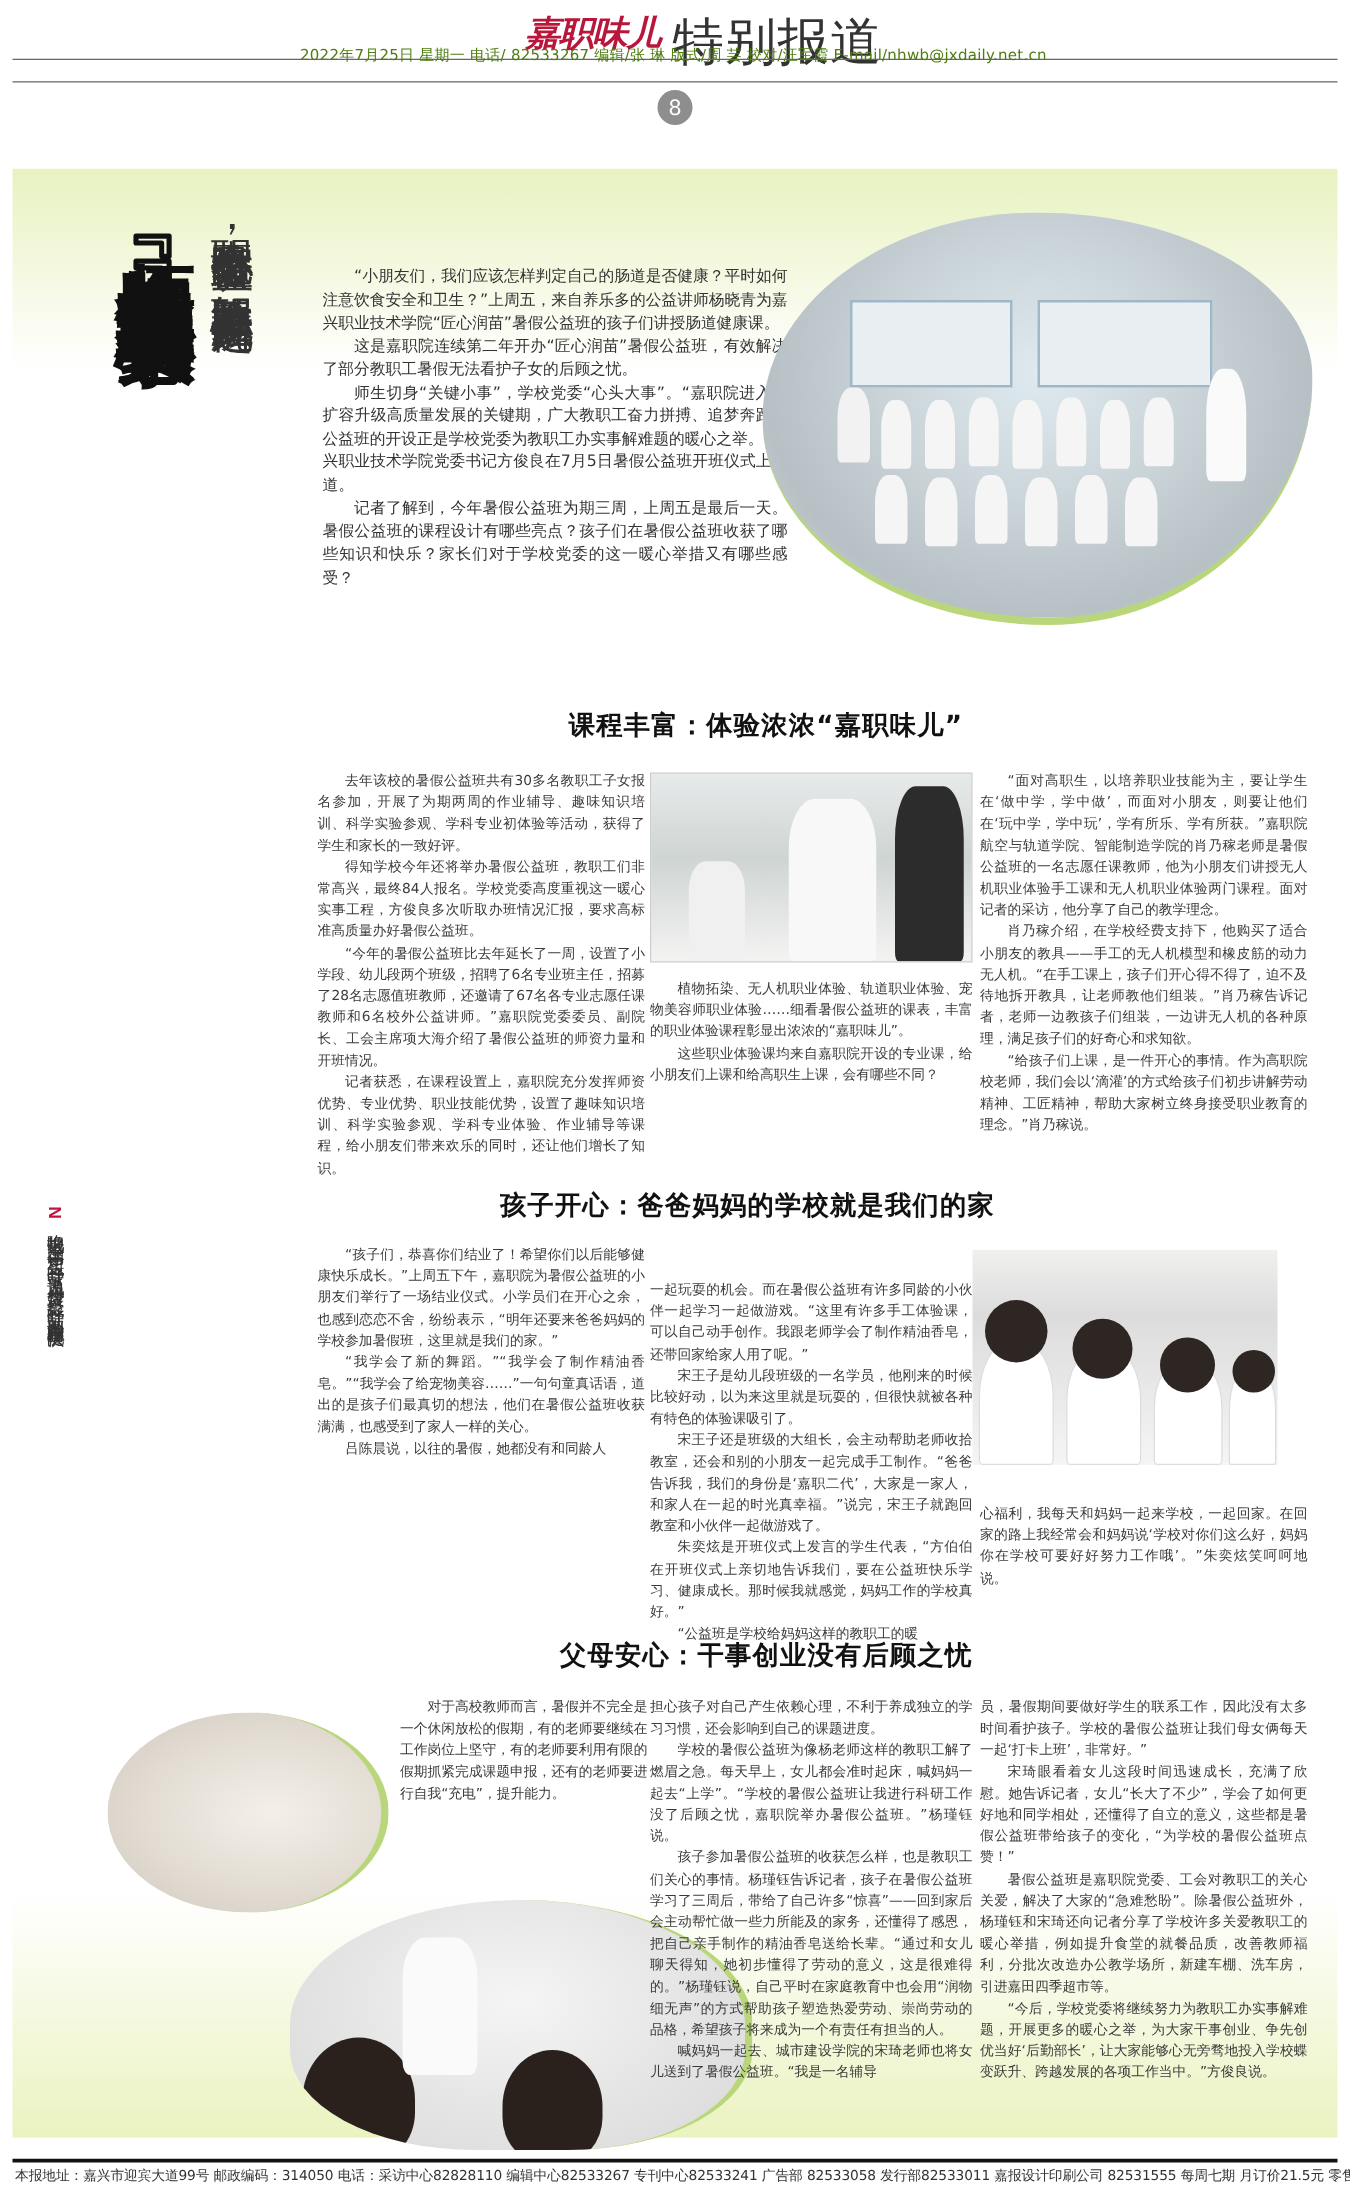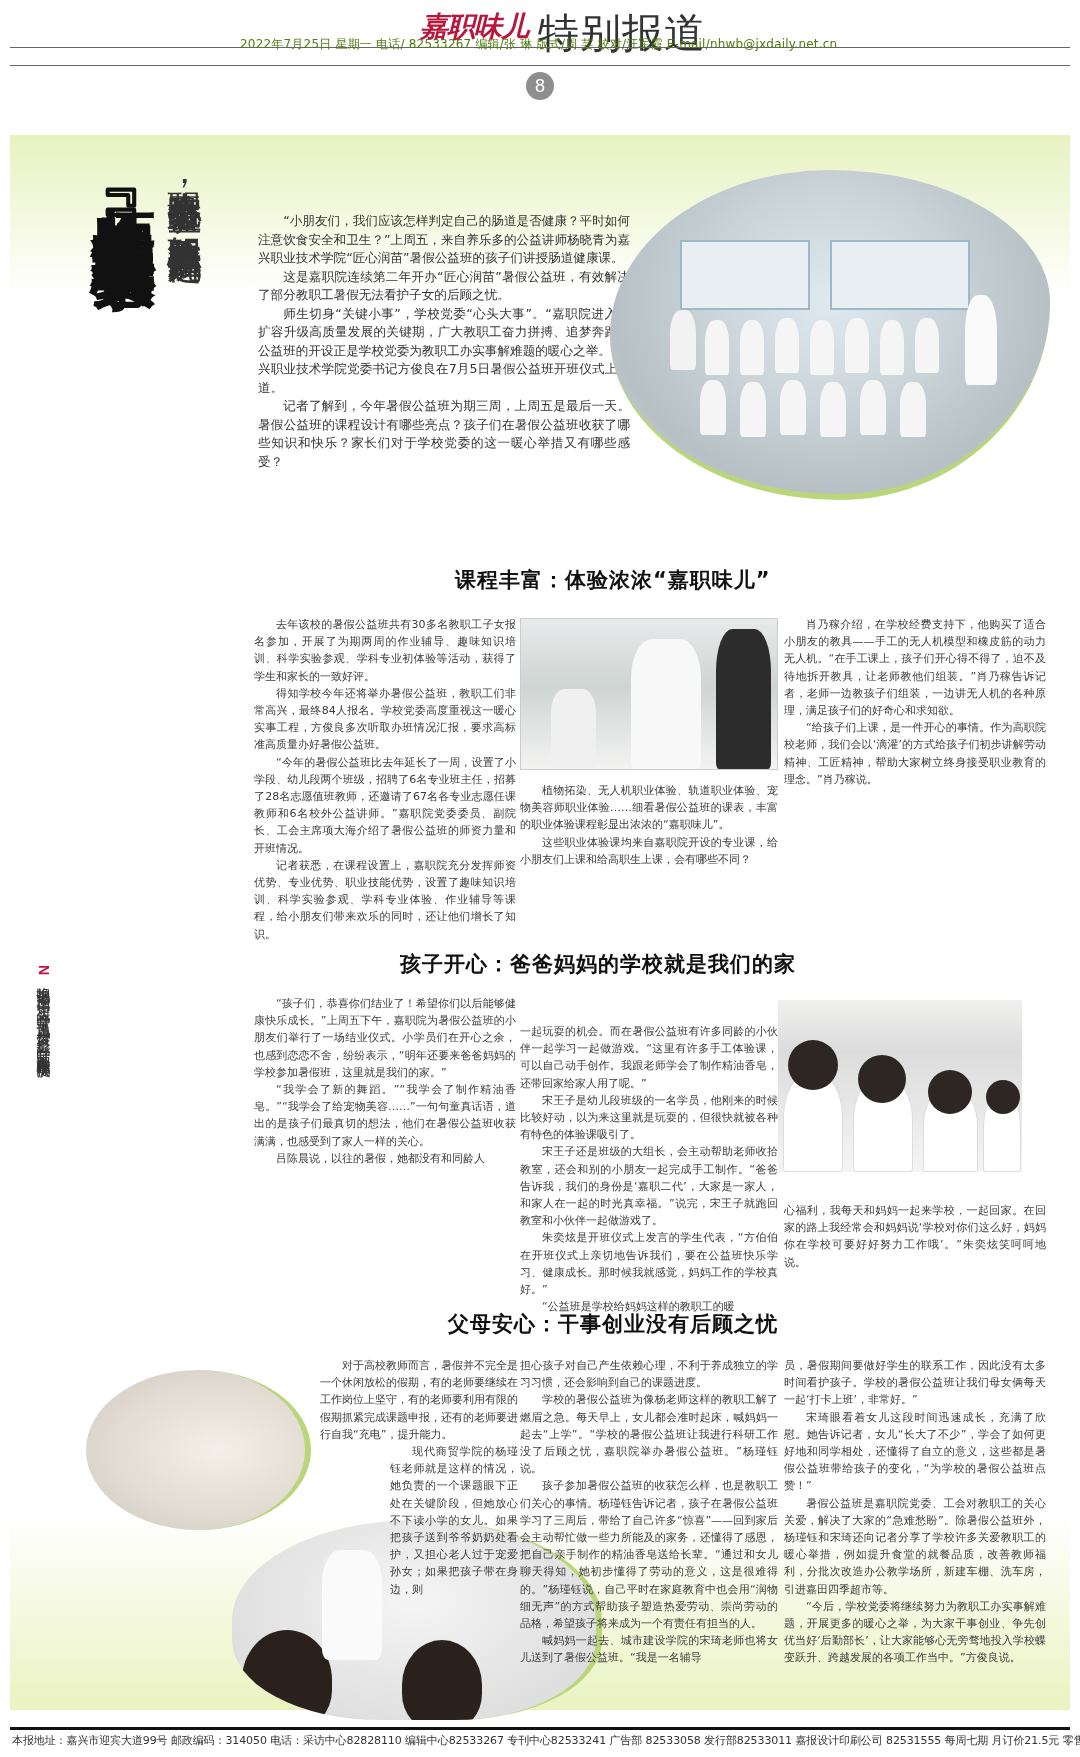--- a/index.html
+++ b/index.html
@@ -123,20 +123,21 @@
 <div class="photo photo-class1">
   <div class="person" style="left:110px;top:20px;width:70px;height:130px;background:#f8f8f8;"></div>
   <div class="person" style="left:30px;top:70px;width:45px;height:80px;background:#f0f0f0;"></div>
   <div class="person" style="left:195px;top:10px;width:55px;height:140px;background:#2c2c2c;"></div>
 </div>
 <div class="col c1b">
   <p>植物拓染、无人机职业体验、轨道职业体验、宠物美容师职业体验……细看暑假公益班的课表，丰富的职业体验课程彰显出浓浓的“嘉职味儿”。</p>
   <p>这些职业体验课均来自嘉职院开设的专业课，给小朋友们上课和给高职生上课，会有哪些不同？</p>
 </div>
 <div class="col c1c">
+  <p>“面对高职生，以培养职业技能为主，要让学生在‘做中学，学中做’，而面对小朋友，则要让他们在‘玩中学，学中玩’，学有所乐、学有所获。”嘉职院航空与轨道学院、智能制造学院的肖乃稼老师是暑假公益班的一名志愿任课教师，他为小朋友们讲授无人机职业体验手工课和无人机职业体验两门课程。面对记者的采访，他分享了自己的教学理念。</p>
   <p>肖乃稼介绍，在学校经费支持下，他购买了适合小朋友的教具——手工的无人机模型和橡皮筋的动力无人机。“在手工课上，孩子们开心得不得了，迫不及待地拆开教具，让老师教他们组装。”肖乃稼告诉记者，老师一边教孩子们组装，一边讲无人机的各种原理，满足孩子们的好奇心和求知欲。</p>
   <p>“给孩子们上课，是一件开心的事情。作为高职院校老师，我们会以‘滴灌’的方式给孩子们初步讲解劳动精神、工匠精神，帮助大家树立终身接受职业教育的理念。”肖乃稼说。</p>
 </div>
 
 <div class="sec-head sec2">孩子开心：爸爸妈妈的学校就是我们的家</div>
 <div class="col c2a">
   <p>“孩子们，恭喜你们结业了！希望你们以后能够健康快乐成长。”上周五下午，嘉职院为暑假公益班的小朋友们举行了一场结业仪式。小学员们在开心之余，也感到恋恋不舍，纷纷表示，“明年还要来爸爸妈妈的学校参加暑假班，这里就是我们的家。”</p>
   <p>“我学会了新的舞蹈。”“我学会了制作精油香皂。”“我学会了给宠物美容……”一句句童真话语，道出的是孩子们最真切的想法，他们在暑假公益班收获满满，也感受到了家人一样的关心。</p>
   <p>吕陈晨说，以往的暑假，她都没有和同龄人</p>
 </div>
@@ -163,21 +164,20 @@
 
 <div class="sec-head sec3">父母安心：干事创业没有后顾之忧</div>
 <div class="photo photo-craft"></div>
 <div class="photo photo-read">
   <div class="child" style="left:10px;width:90px;height:100px;"></div>
   <div class="child" style="left:170px;width:80px;height:90px;"></div>
   <div style="position:absolute;left:90px;top:30px;width:60px;height:110px;background:#fafafa;border-radius:30% 30% 10% 10%;"></div>
 </div>
 <div class="col c3a" style="padding-left:60px;">
   <p>对于高校教师而言，暑假并不完全是一个休闲放松的假期，有的老师要继续在工作岗位上坚守，有的老师要利用有限的假期抓紧完成课题申报，还有的老师要进行自我“充电”，提升能力。</p>
-  <p style="padding-left:70px;">现代商贸学院的杨瑾钰老师就是这样的情况，她负责的一个课题眼下正处在关键阶段，但她放心不下读小学的女儿。如果把孩子送到爷爷奶奶处看护，又担心老人过于宠爱孙女；如果把孩子带在身边，则</p>
 </div>
 <div class="col c3b">
   <p style="text-indent:0">担心孩子对自己产生依赖心理，不利于养成独立的学习习惯，还会影响到自己的课题进度。</p>
   <p>学校的暑假公益班为像杨老师这样的教职工解了燃眉之急。每天早上，女儿都会准时起床，喊妈妈一起去“上学”。“学校的暑假公益班让我进行科研工作没了后顾之忧，嘉职院举办暑假公益班。”杨瑾钰说。</p>
   <p>孩子参加暑假公益班的收获怎么样，也是教职工们关心的事情。杨瑾钰告诉记者，孩子在暑假公益班学习了三周后，带给了自己许多“惊喜”——回到家后会主动帮忙做一些力所能及的家务，还懂得了感恩，把自己亲手制作的精油香皂送给长辈。“通过和女儿聊天得知，她初步懂得了劳动的意义，这是很难得的。”杨瑾钰说，自己平时在家庭教育中也会用“润物细无声”的方式帮助孩子塑造热爱劳动、崇尚劳动的品格，希望孩子将来成为一个有责任有担当的人。</p>
   <p>喊妈妈一起去、城市建设学院的宋琦老师也将女儿送到了暑假公益班。“我是一名辅导</p>
 </div>
 <div class="col c3c">
   <p style="text-indent:0">员，暑假期间要做好学生的联系工作，因此没有太多时间看护孩子。学校的暑假公益班让我们母女俩每天一起‘打卡上班’，非常好。”</p>
   <p>宋琦眼看着女儿这段时间迅速成长，充满了欣慰。她告诉记者，女儿“长大了不少”，学会了如何更好地和同学相处，还懂得了自立的意义，这些都是暑假公益班带给孩子的变化，“为学校的暑假公益班点赞！”</p>

